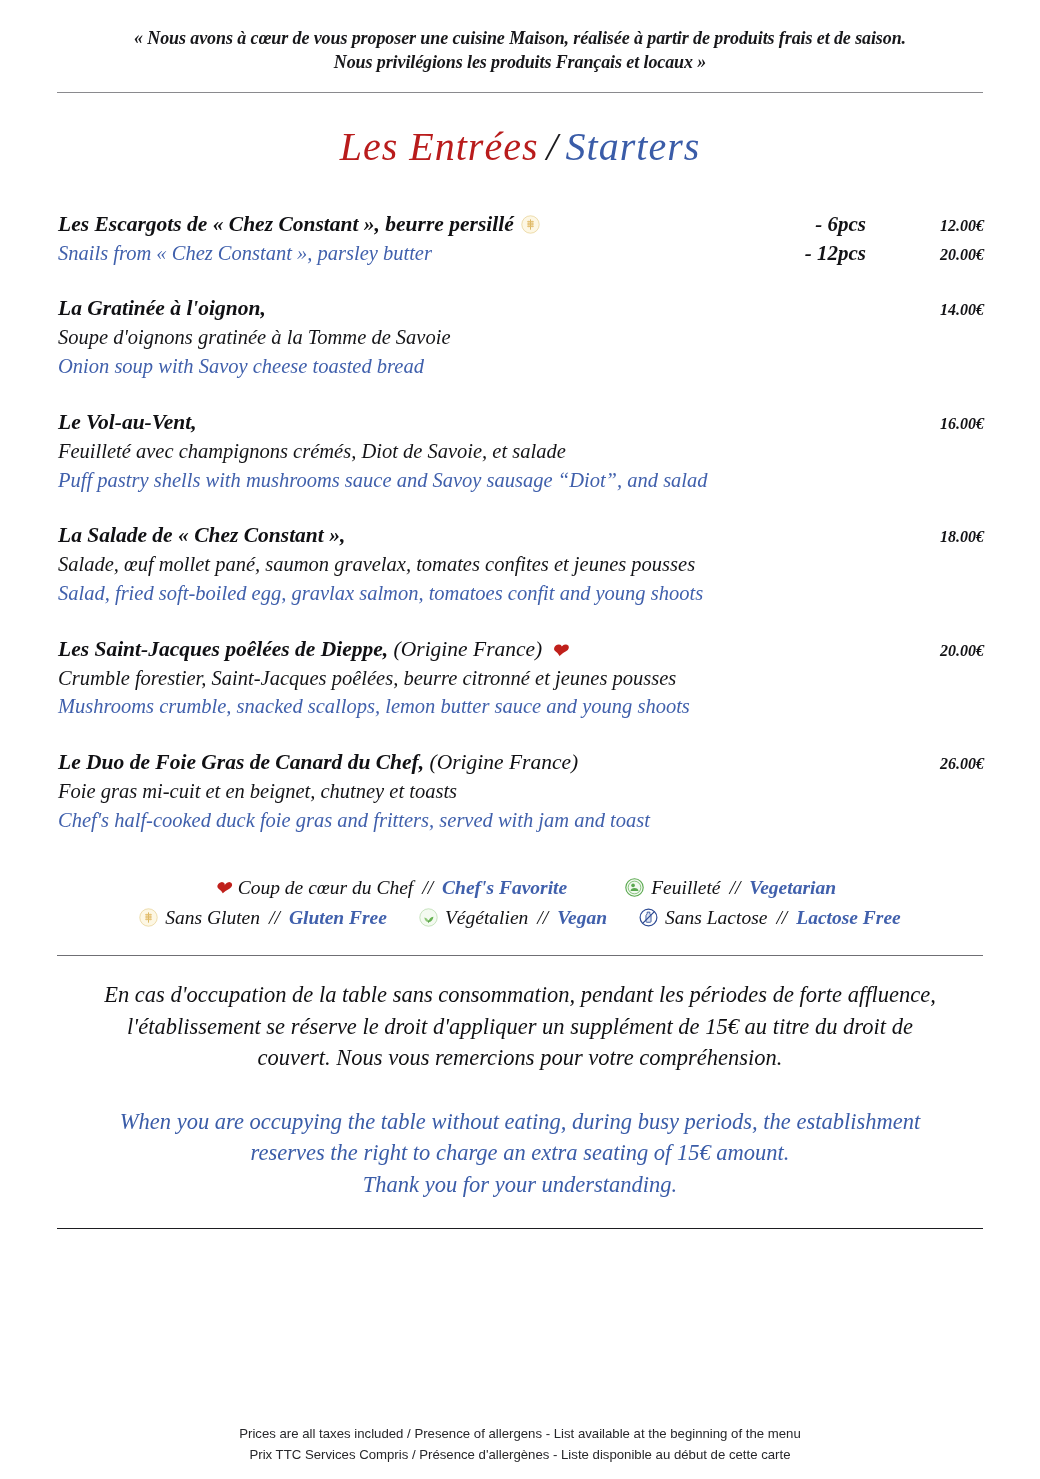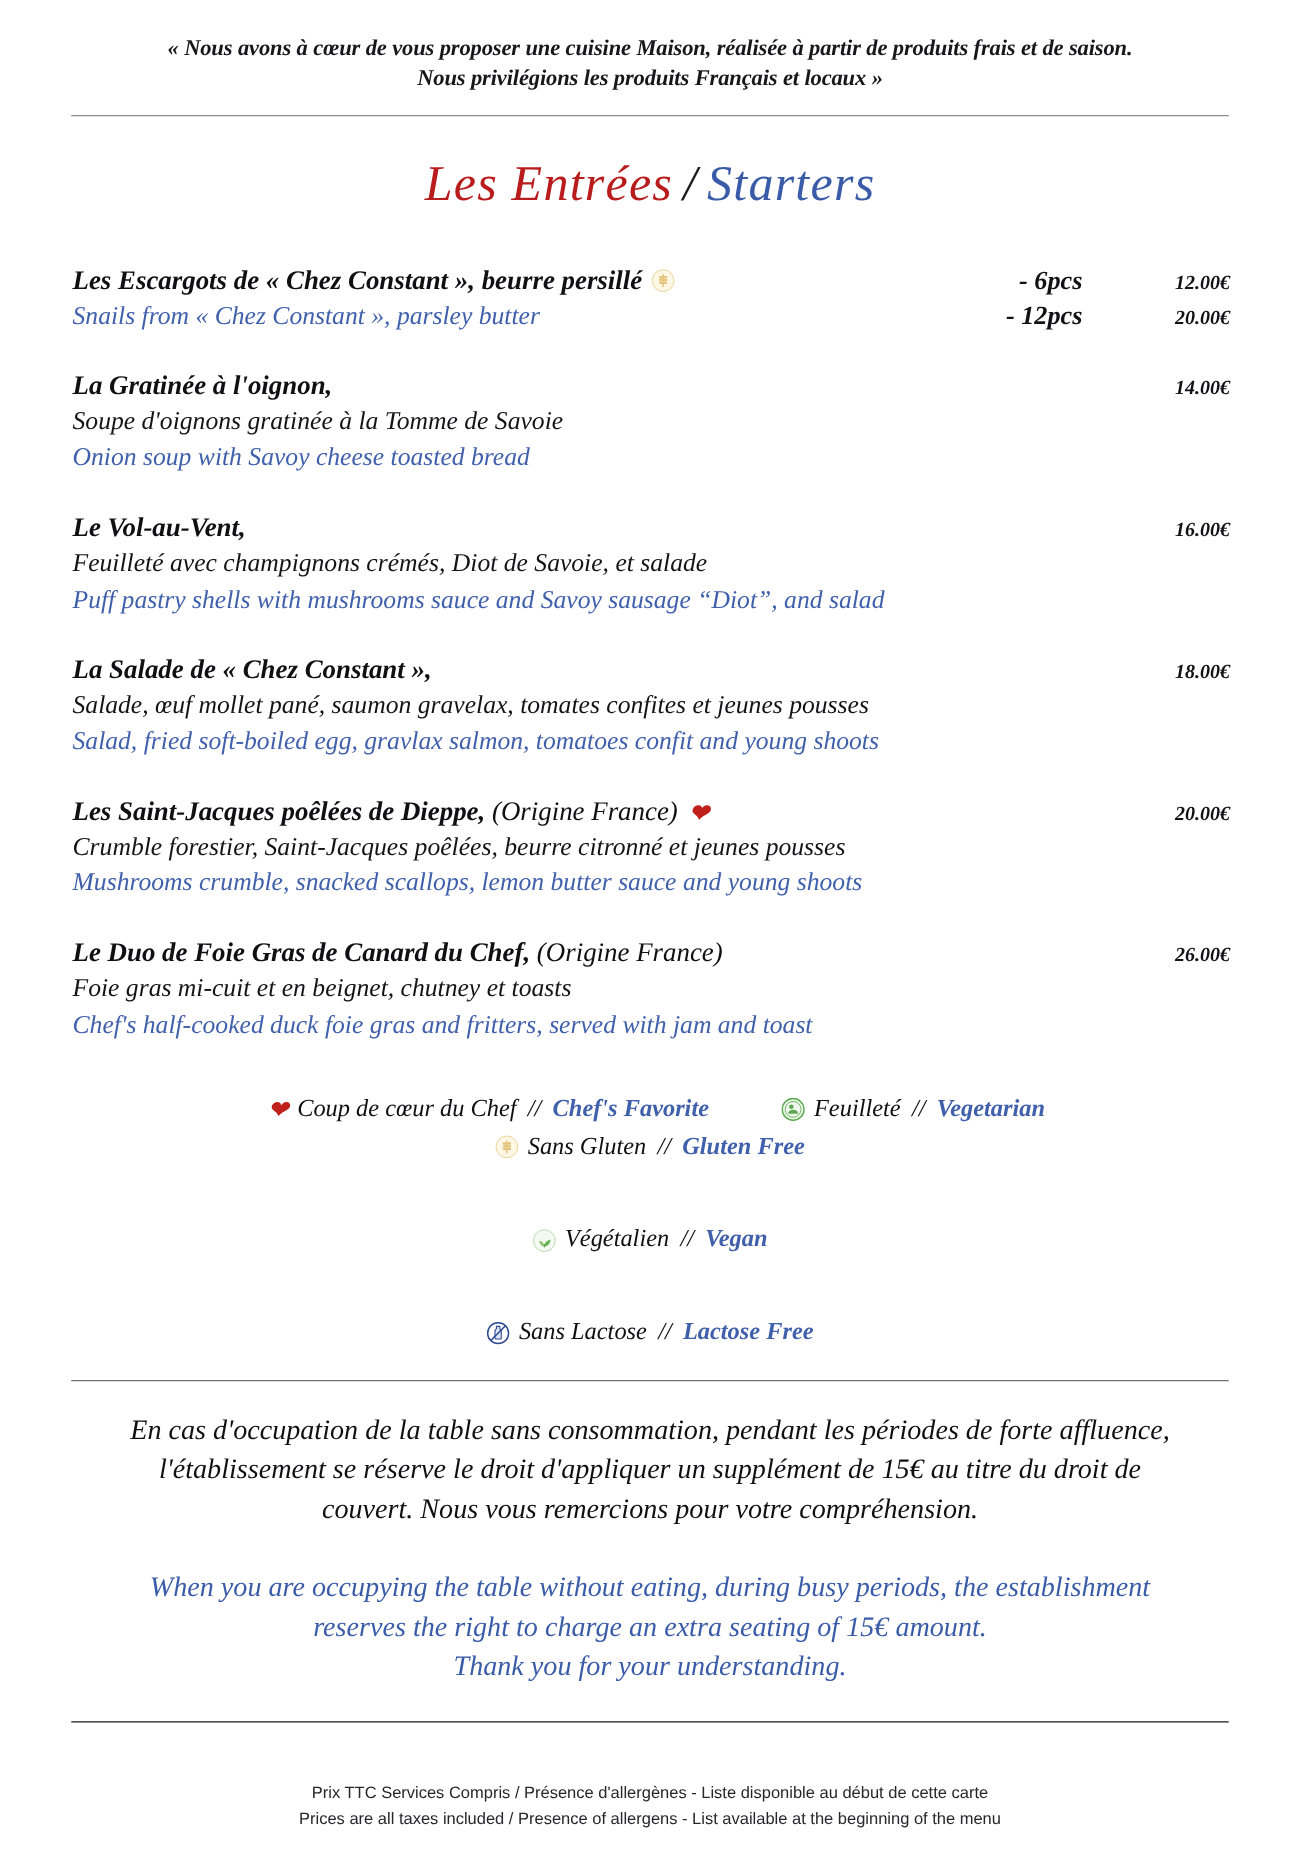--- a/index.html
+++ b/index.html
@@ -153,21 +153,21 @@
     line-height: 1.55;
     color: #101013;
   }
   .legend-row {
     display: flex;
     justify-content: center;
     align-items: center;
     white-space: nowrap;
   }
   .legend-row.r1 { gap: 58px; padding-left: 10px; }
-  .legend-row.r2 { gap: 44px; flex-direction: column; }
+  .legend-row.r2 { gap: 32px; }
   .legend-entry {
     display: inline-flex;
     align-items: center;
     gap: 7px;
   }
   .legend-entry .lbl-fr { color: #101013; }
   .legend-entry .lbl-sep { color: #101013; padding: 0 2px; }
   .legend-entry .lbl-en { color: #4060ac; font-weight: bold; }
   .legend-entry .hico {
     color: #c0201b;
@@ -396,17 +396,17 @@
     <div class="notice-en">
       <span>When you are occupying the table without eating, during busy periods, the establishment</span>
       <span>reserves the right to charge an extra seating of 15€ amount.</span>
       <span>Thank you for your understanding.</span>
     </div>
 
     <div class="rule rule-bot" style="margin-top:28px"></div>
   </div>
 
   <div class="footer">
+    <span>Prices are all taxes included / Presence of allergens - List available at the beginning of the menu</span>
     <span>Prix TTC  Services Compris / Présence d'allergènes - Liste disponible au début de cette carte</span>
-    <span>Prices are all taxes included / Presence of allergens - List available at the beginning of the menu</span>
   </div>
 
 </div>
 
 </body></html>

